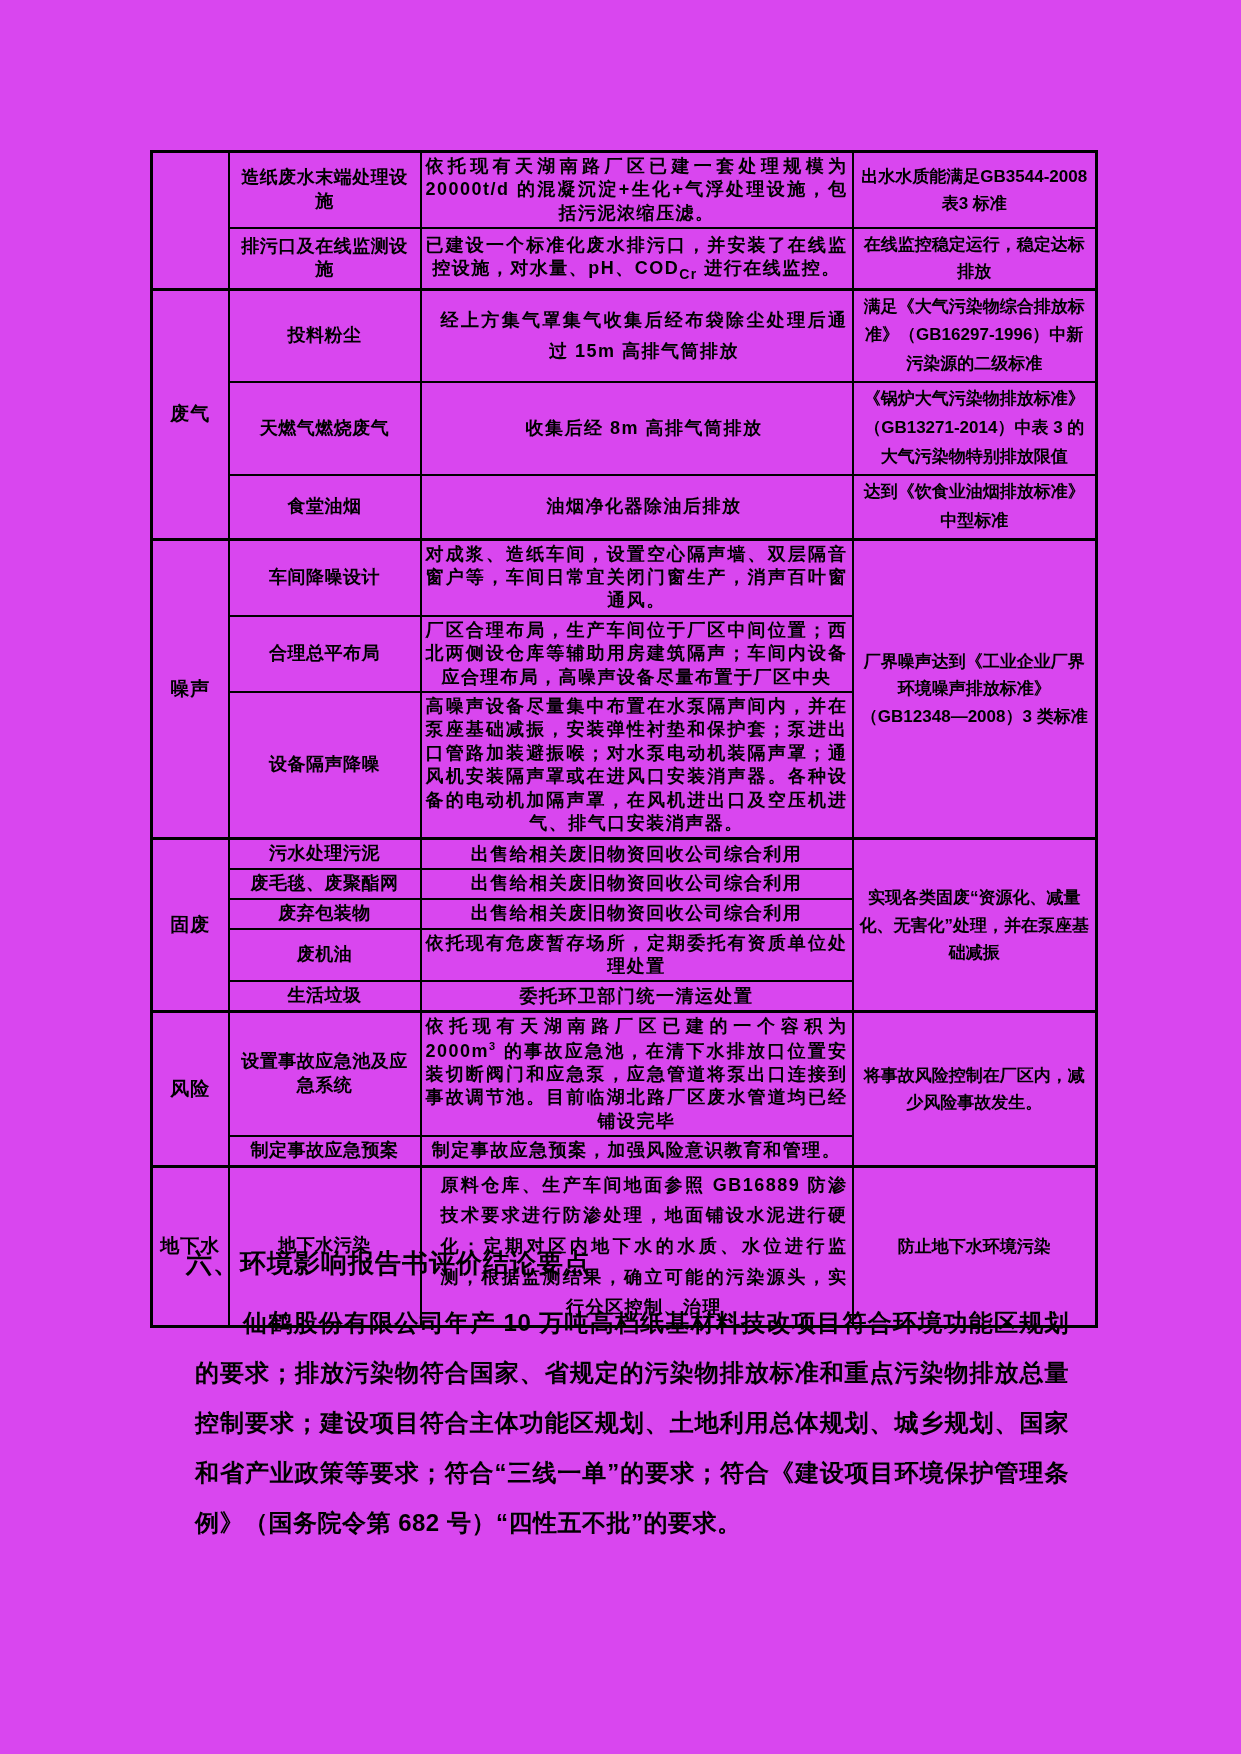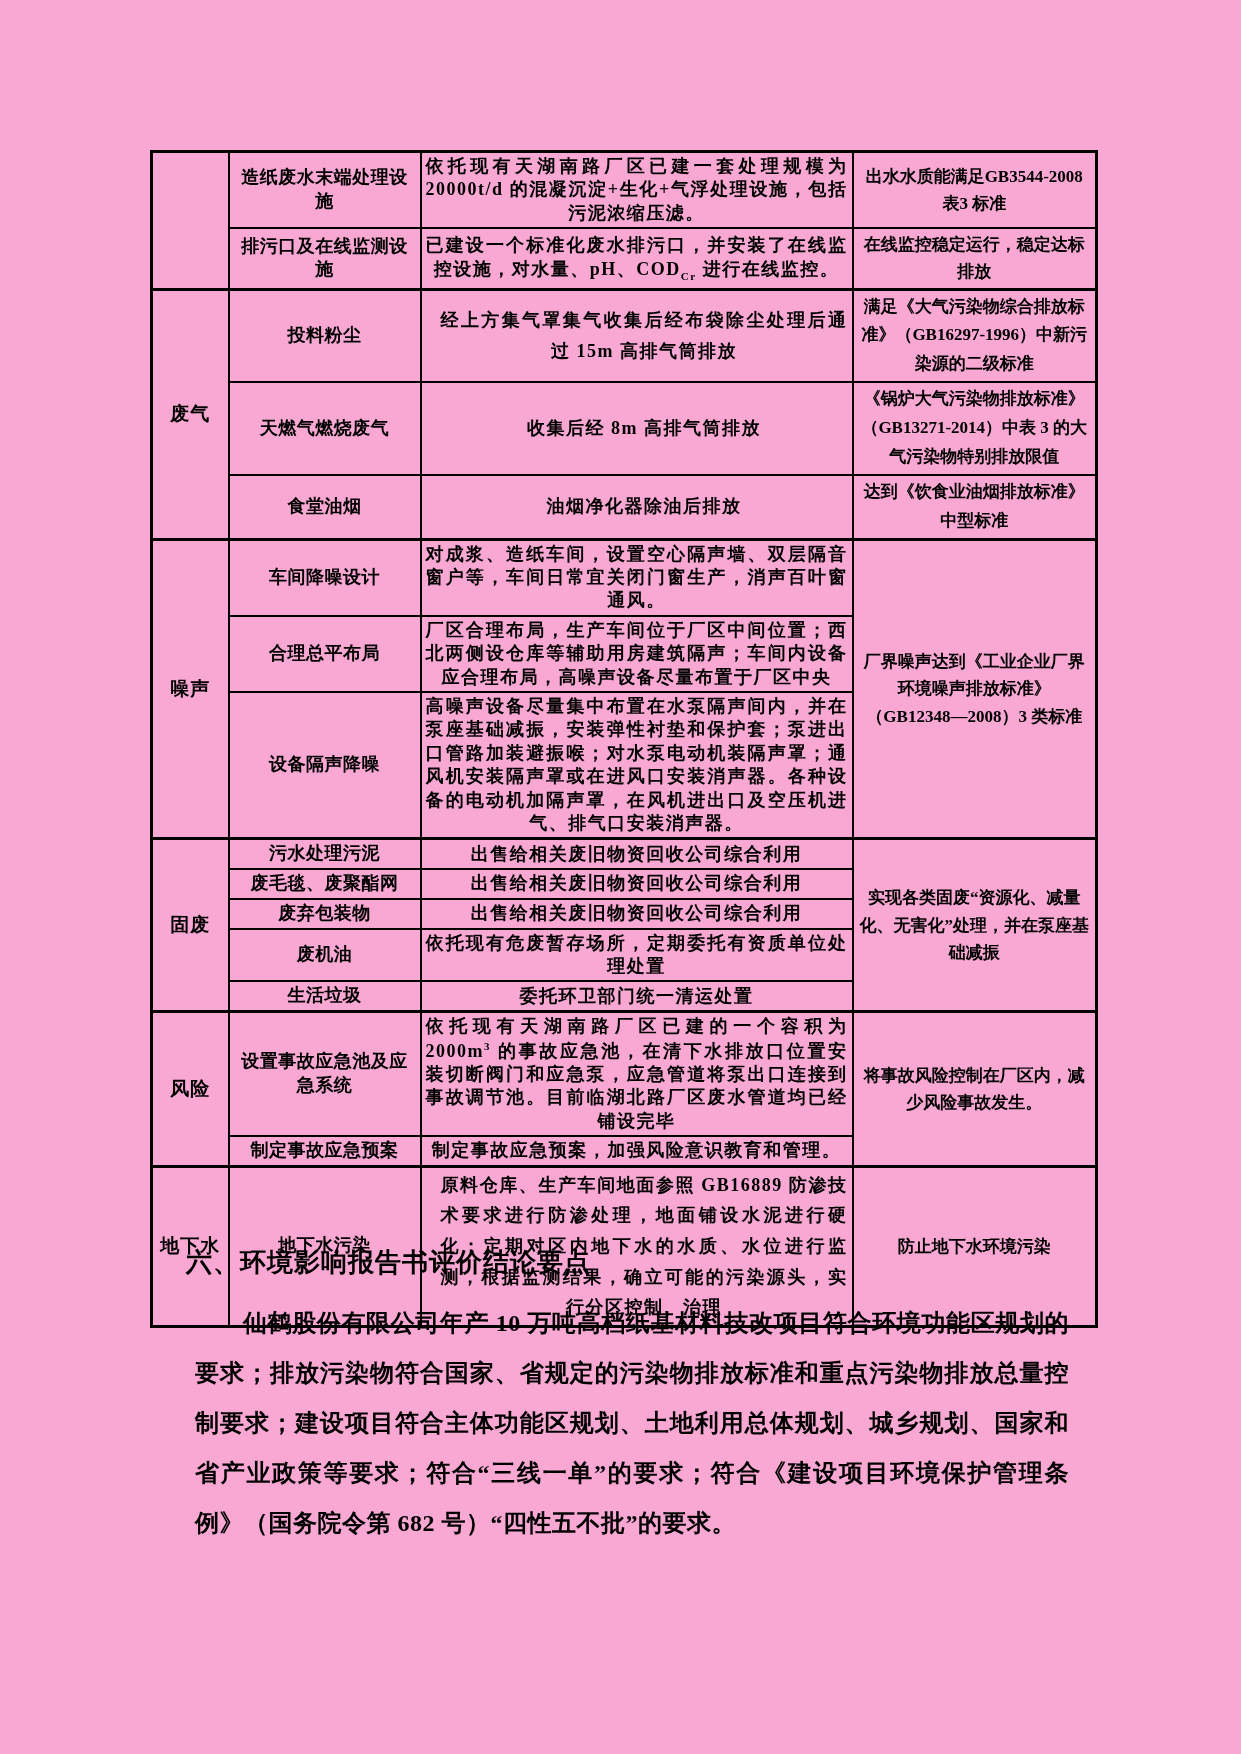--- a/index.html
+++ b/index.html
@@ -1,21 +1,21 @@
 <!DOCTYPE html>
 <html><head>
 <meta charset="utf-8">
 <style>
   html,body{margin:0;padding:0;background:#888;}
   .page{
     position:relative;
     width:1241px;height:1754px;
-    background:#f9a8d4;
+    background:#d946ef;
     margin:0 auto;
-    font-family:Liberation Serif, serif;
+    font-family:Liberation Sans, sans-serif;
     color:#000;
     overflow:hidden;
   }
   
   .table-wrap{position:absolute;top:150px;left:150px;width:945px;}
   table.ep{
     border-collapse:collapse;
     width:945px;
     table-layout:fixed;
     border:3px solid #000;
@@ -29,21 +29,21 @@
     overflow:hidden;
   }
   tr.group-start td{border-top:3px solid #000;}
   td.c1{font-size:19px;letter-spacing:1px;margin-top:45px;}
   td.c2{font-size:18px;letter-spacing:0.5px;line-height:1.32;}
   td.c3{font-size:18px;letter-spacing:1.5px;line-height:1.3;}
   td.c3.just{text-align:justify;text-align-last:center;text-justify:inter-character;}
   td.c3.loose{line-height:1.7;padding-left:19px;}
   td.c4{font-size:17px;letter-spacing:0;line-height:1.6;}
   td.c4.loose{line-height:1.7;}
-  td sub{font-size:11px;}
+  td sub{font-size:14px;}
   td sup{font-size:11px;}
   
   .content{position:absolute;top:1246px;left:186px;width:892px;}
   .section-heading{
     font-size:26px;font-weight:bold;letter-spacing:1px;
     line-height:34px;margin:0 0 18px 0;
   }
   .content p{
     font-size:24px;font-weight:bold;letter-spacing:0.5px;
     line-height:50px;margin:9px;

